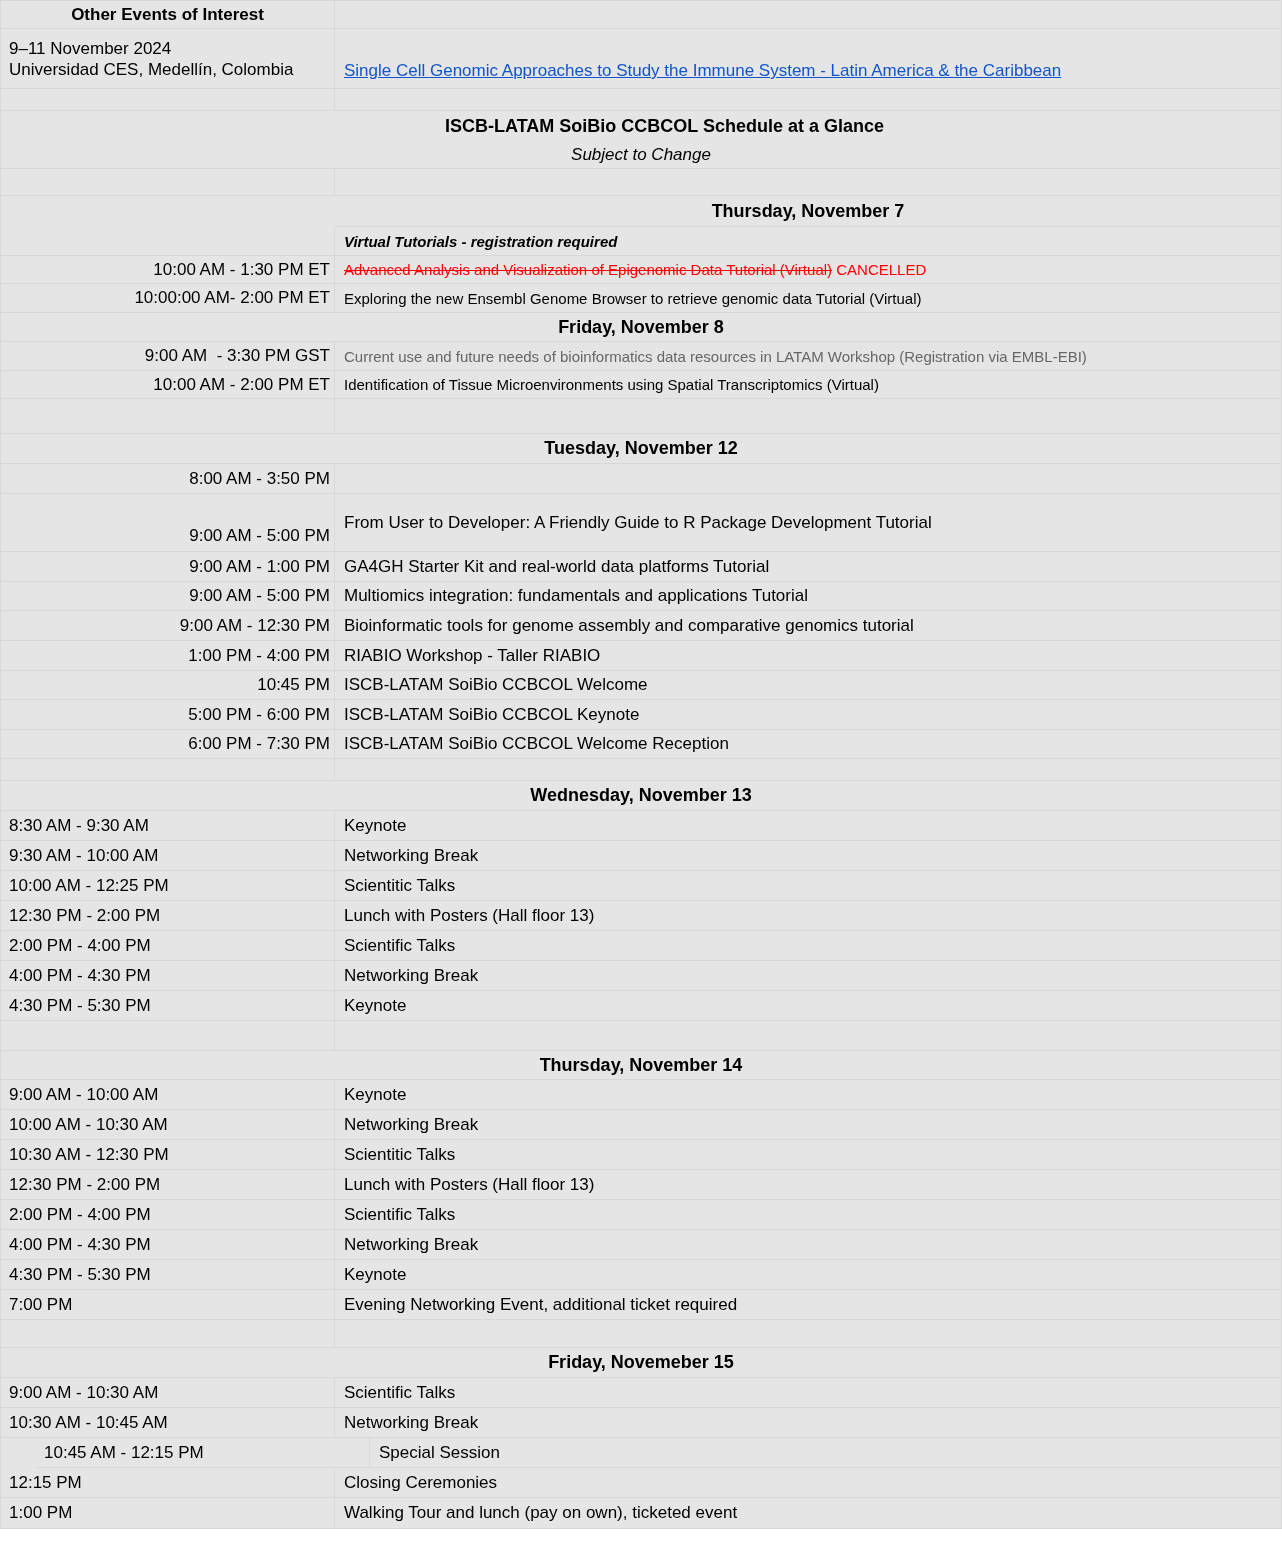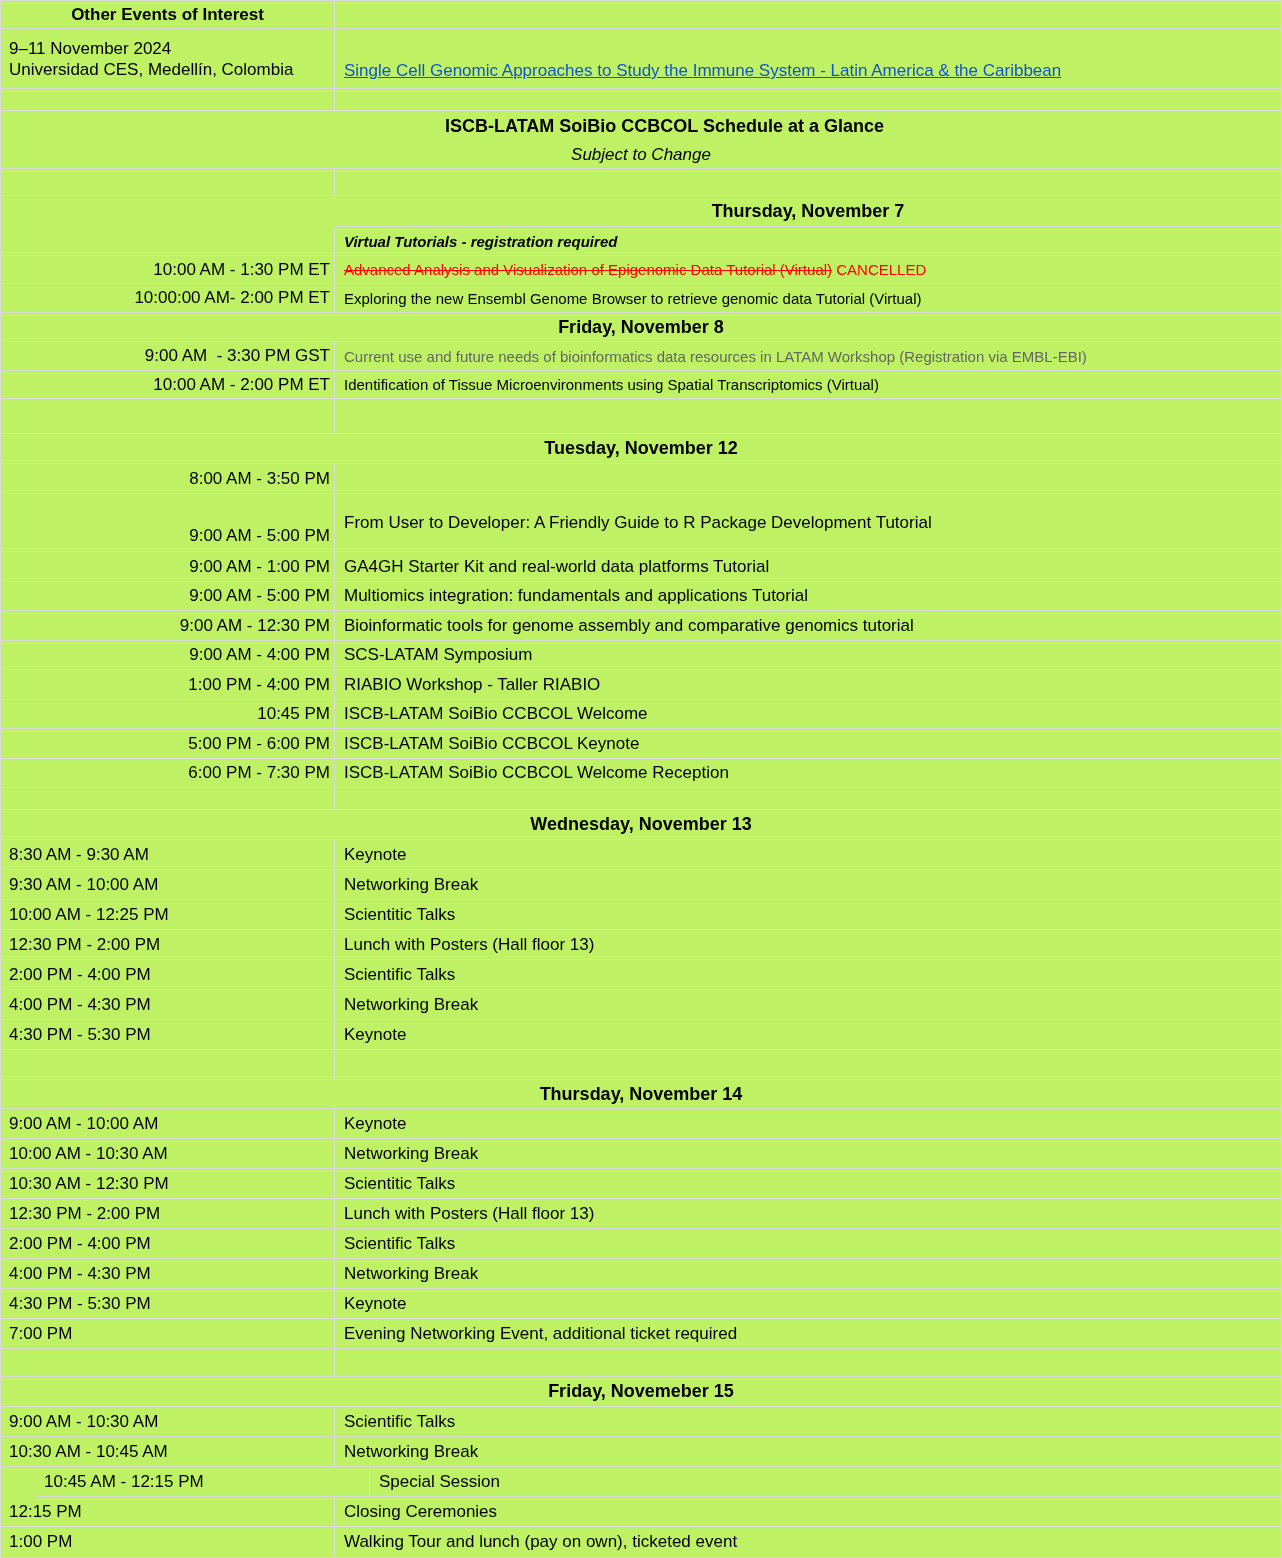--- a/index.html
+++ b/index.html
@@ -1,20 +1,20 @@
 <!DOCTYPE html>
 <html><head>
 <meta charset="utf-8">
 <style>
   :root{
     --grid:#d9d9d9; --link:#1155cc; --red:#ff0000; --muted:#666666;
   }
   html,body{margin:0;padding:0;background:#ffffff;}
   body{font-family:"Liberation Sans","DejaVu Sans",sans-serif;font-size:17px;color:#000;}
-  #sheet{width:1282px;box-sizing:border-box;border:1px solid var(--grid);background:#bef264;}
+  #sheet{width:1282px;box-sizing:border-box;border:1px solid var(--grid);background:#e5e5e5;}
   .r{display:flex;box-sizing:border-box;border-bottom:1px solid var(--grid);}
   .r.nb{border-bottom:none;}
   .r:last-child{border-bottom:none;}
   .ca{flex:0 0 334px;width:334px;box-sizing:border-box;border-right:1px solid var(--grid);
       display:flex;align-items:center;padding:0 4px 0 8px;white-space:pre;overflow:hidden;}
   .ca.ctr{justify-content:center;padding:0;}
   .ca.tr{justify-content:flex-end;}
   .ca.col{flex-direction:column;align-items:flex-start;justify-content:center;line-height:21px;}
   .ca.bot{align-items:flex-end;padding-bottom:5px;}
   .cb{flex:1;box-sizing:border-box;display:flex;align-items:center;padding:0 9px;
@@ -109,24 +109,20 @@
       <div class="cb"><span>GA4GH Starter Kit and real-world data platforms Tutorial</span></div>
     </div>
     <div class="r" style="height: 29px;">
       <div class="ca tr"><span>9:00 AM - 5:00 PM</span></div>
       <div class="cb"><span>Multiomics integration: fundamentals and applications Tutorial</span></div>
     </div>
     <div class="r" style="height: 30px;">
       <div class="ca tr"><span>9:00 AM - 12:30 PM</span></div>
       <div class="cb"><span>Bioinformatic tools for genome assembly and comparative genomics tutorial</span></div>
     </div>
-    <div class="r" style="height: 29px;">
-      <div class="ca tr"><span>9:00 AM - 4:00 PM</span></div>
-      <div class="cb"><span>SCS-LATAM Symposium</span></div>
-    </div>
     <div class="r" style="height: 30px;">
       <div class="ca tr"><span>1:00 PM - 4:00 PM</span></div>
       <div class="cb"><span>RIABIO Workshop - Taller RIABIO</span></div>
     </div>
     <div class="r" style="height: 29px;">
       <div class="ca tr"><span>10:45 PM</span></div>
       <div class="cb"><span>ISCB-LATAM SoiBio CCBCOL Welcome</span></div>
     </div>
     <div class="r" style="height: 30px;">
       <div class="ca tr"><span>5:00 PM - 6:00 PM</span></div>

